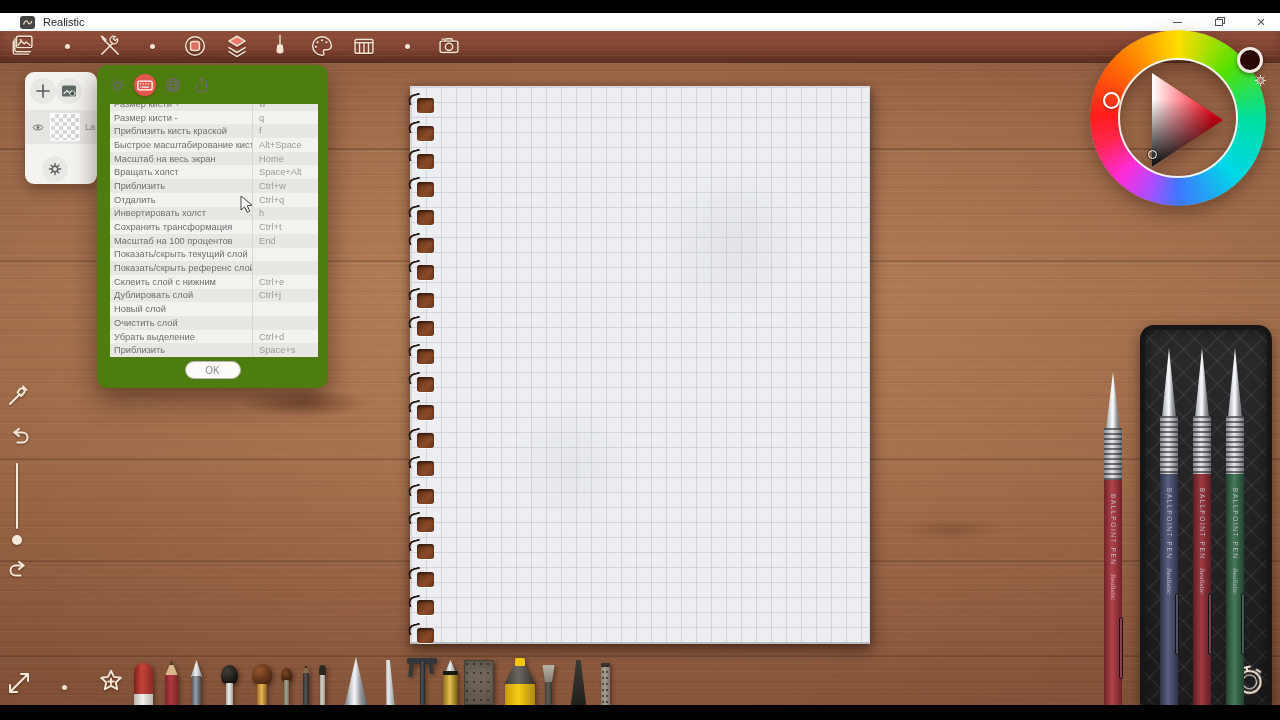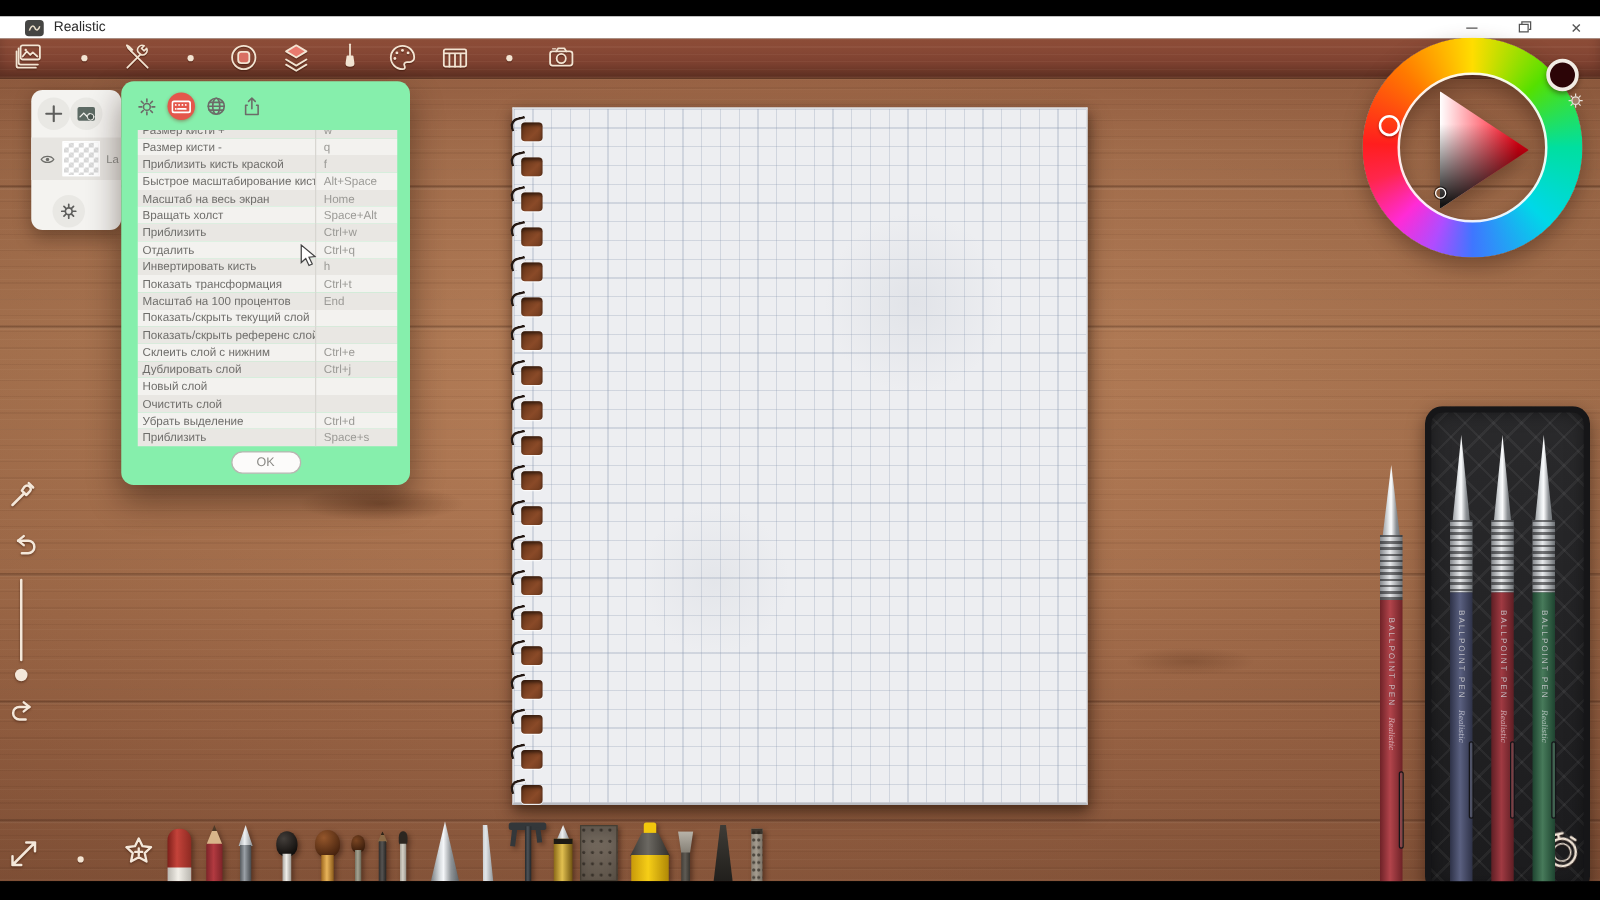--- a/index.html
+++ b/index.html
@@ -63,21 +63,21 @@
   .lp-btn svg{stroke:#5e5e5c;fill:none;stroke-width:1.7;stroke-linecap:round;}
   .lp-row{position:absolute;left:0;top:38px;width:72px;height:34px;background:#e7e5e1;
     display:flex;align-items:center;overflow:hidden;}
   .lp-eye{margin-left:7px;flex:none;}
   .lp-thumb{flex:none;width:30px;height:28px;margin-left:6px;border:1px solid #fff;
     background-image:linear-gradient(45deg,#d7d7d7 25%,transparent 25%,transparent 75%,#d7d7d7 75%),
       linear-gradient(45deg,#d7d7d7 25%,#fff 25%,#fff 75%,#d7d7d7 75%);
     background-size:8px 8px;background-position:0 0,4px 4px;background-color:#fff;}
   .lp-label{margin-left:5px;font-size:9px;color:#8c8c88;white-space:nowrap;}
   
-  .dialog{position:absolute;left:97px;top:65px;width:231px;height:323px;background:#86efac;
+  .dialog{position:absolute;left:97px;top:65px;width:231px;height:323px;background:#4d7c0f;
     border-radius:10px;box-shadow:0 12px 26px rgba(28,11,4,.45);z-index:30;}
   .tab{position:absolute;top:9px;width:22px;height:22px;border-radius:50%;
     display:flex;align-items:center;justify-content:center;}
   .tab svg{stroke:#6c6b68;fill:none;stroke-width:1.5;stroke-linecap:round;stroke-linejoin:round;}
   .tab.active{background:#e4574c;box-shadow:0 1px 3px rgba(120,20,10,.4);}
   .tab.active svg{stroke:#fff;}
   .sc-table{position:absolute;left:13px;top:39px;width:208px;height:254px;overflow:hidden;}
   .sc-inner{transform:translateY(-7px);}
   .sc-row{display:flex;height:13.7px;align-items:center;font-size:9.3px;color:#6f6e6b;}
   .sc-row:nth-child(odd){background:#e9e7e3;}
@@ -400,25 +400,25 @@
           </div>
           <div class="sc-row">
             <div class="sc-action">Приблизить</div>
             <div class="sc-keys">Ctrl+w</div>
           </div>
           <div class="sc-row">
             <div class="sc-action">Отдалить</div>
             <div class="sc-keys">Ctrl+q</div>
           </div>
           <div class="sc-row">
-            <div class="sc-action">Инвертировать кисть</div>
+            <div class="sc-action">Инвертировать холст</div>
             <div class="sc-keys">h</div>
           </div>
           <div class="sc-row">
-            <div class="sc-action">Показать трансформация</div>
+            <div class="sc-action">Сохранить трансформация</div>
             <div class="sc-keys">Ctrl+t</div>
           </div>
           <div class="sc-row">
             <div class="sc-action">Масштаб на 100 процентов</div>
             <div class="sc-keys">End</div>
           </div>
           <div class="sc-row">
             <div class="sc-action">Показать/скрыть текущий слой</div>
             <div class="sc-keys"></div>
           </div>

